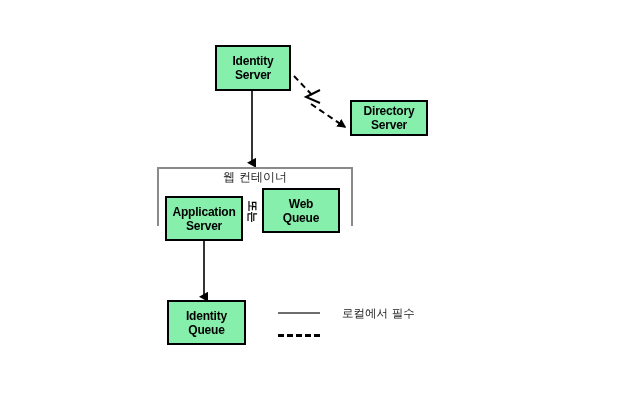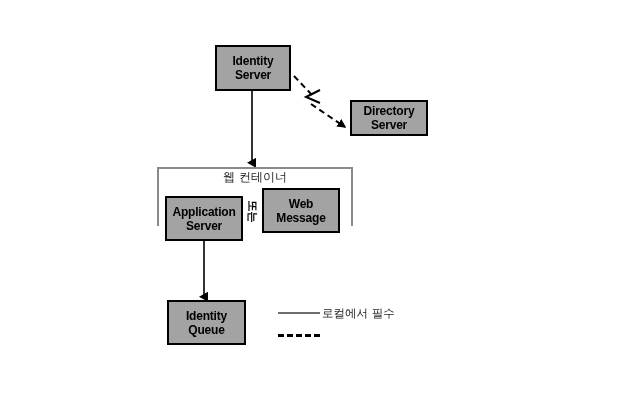--- a/index.html
+++ b/index.html
@@ -14,21 +14,21 @@
     background: #ffffff;
     font-family: "Liberation Sans", "DejaVu Sans", sans-serif;
     overflow: hidden;
   }
 
   
   .node {
     position: absolute;
     box-sizing: border-box;
     border: 2px solid #000000;
-    background: #a3a3a3;
+    background: #86efac;
     display: flex;
     align-items: center;
     justify-content: center;
     text-align: center;
     font-weight: bold;
     font-size: 12px;
     line-height: 14px;
     color: #000000;
     letter-spacing: -0.2px;
   }
@@ -130,21 +130,21 @@
   .legend-swatch.dashed::before {
     content: "";
     position: absolute;
     left: 0;
     top: 4px;
     width: 42px;
     height: 0;
     border-top: 3px dashed #000000;
   }
   .legend-text {
-    margin-left: 2px;
+    margin-left: 22px;
     font-size: 11.5px;
     line-height: 14px;
     color: #1a1a1a;
     white-space: nowrap;
     font-family: "DejaVu Sans", "Liberation Sans", sans-serif;
   }
 </style>
 </head>
 <body>
 
@@ -192,21 +192,21 @@
 Server</span>
   </div>
 
   <div class="node" id="application-server">
     <span class="label-lines">Application
 Server</span>
   </div>
 
   <div class="node" id="web-server">
     <span class="label-lines">Web
-Message</span>
+Queue</span>
   </div>
 
   <div class="node" id="message-queue">
     <span class="label-lines">Identity
 Queue</span>
   </div>
 
   <div id="or-divider">
     <span>또는</span>
   </div>

